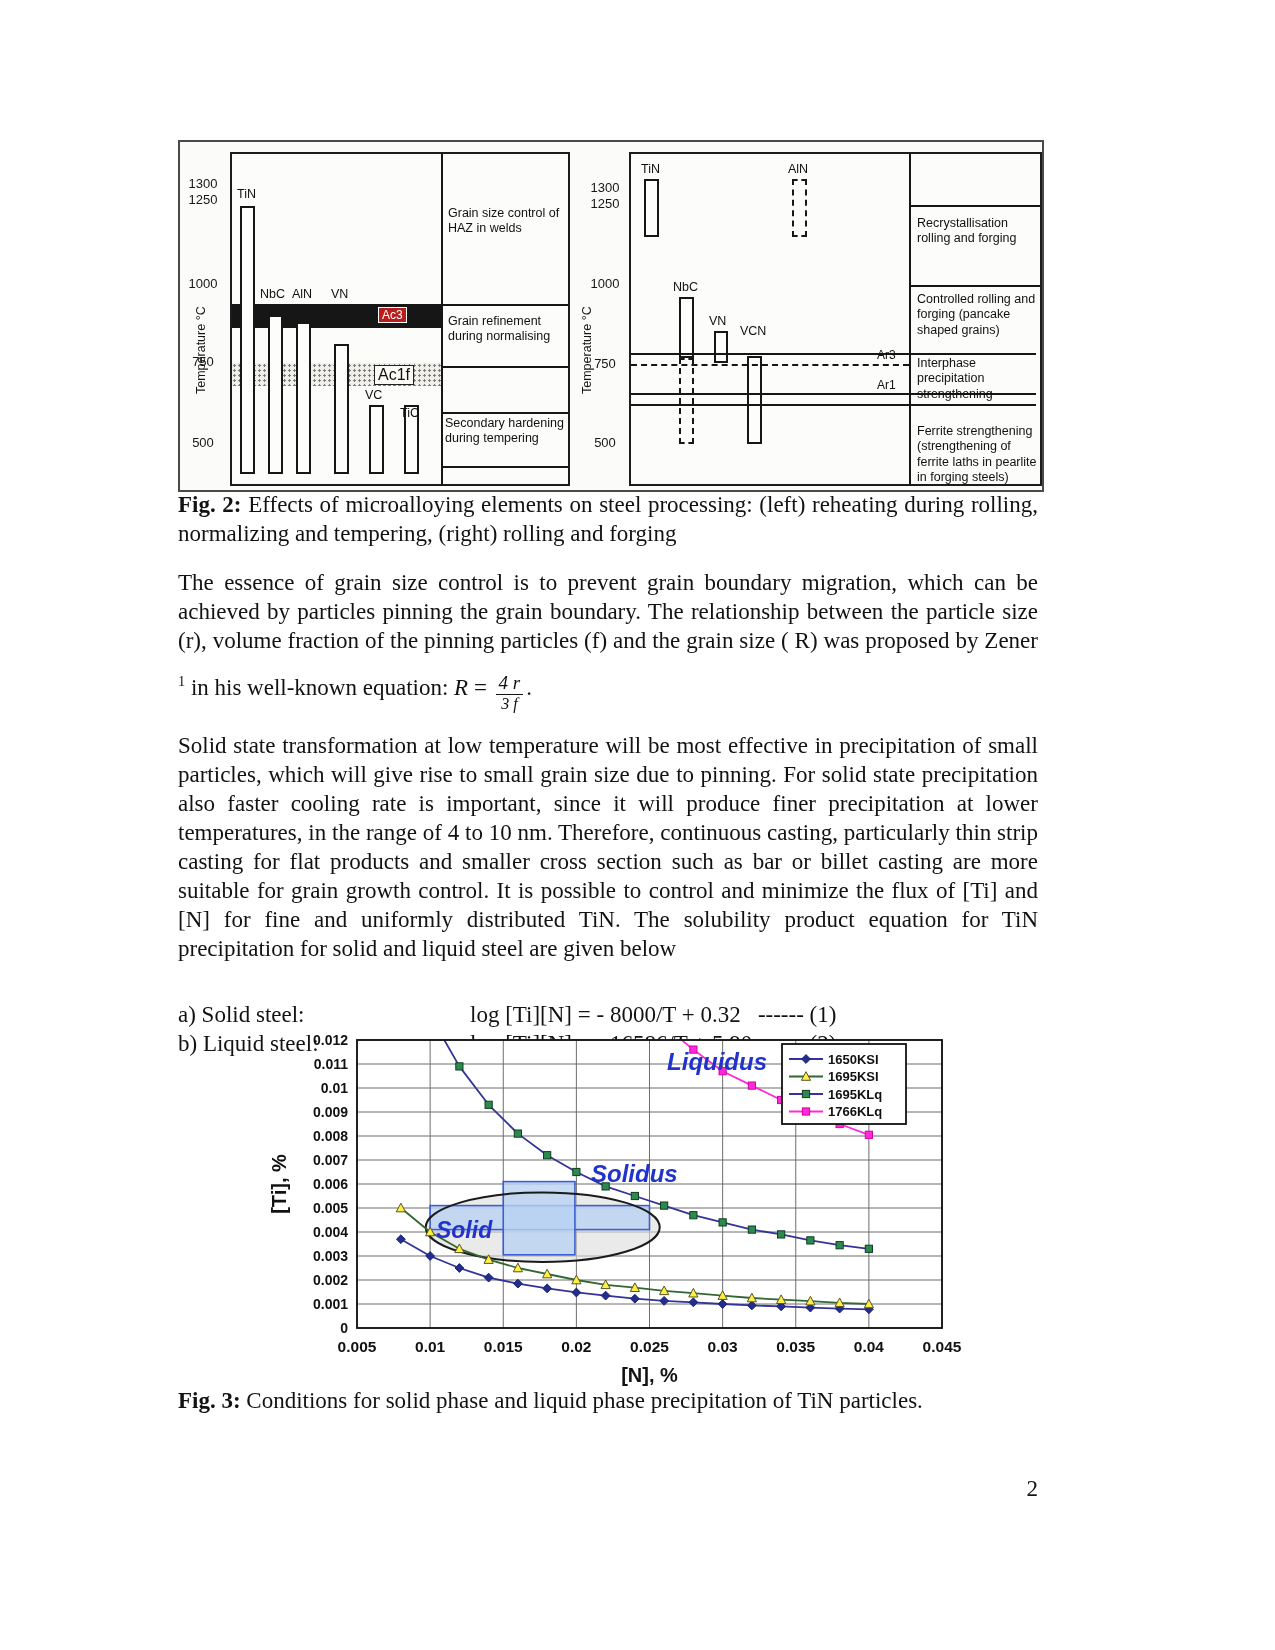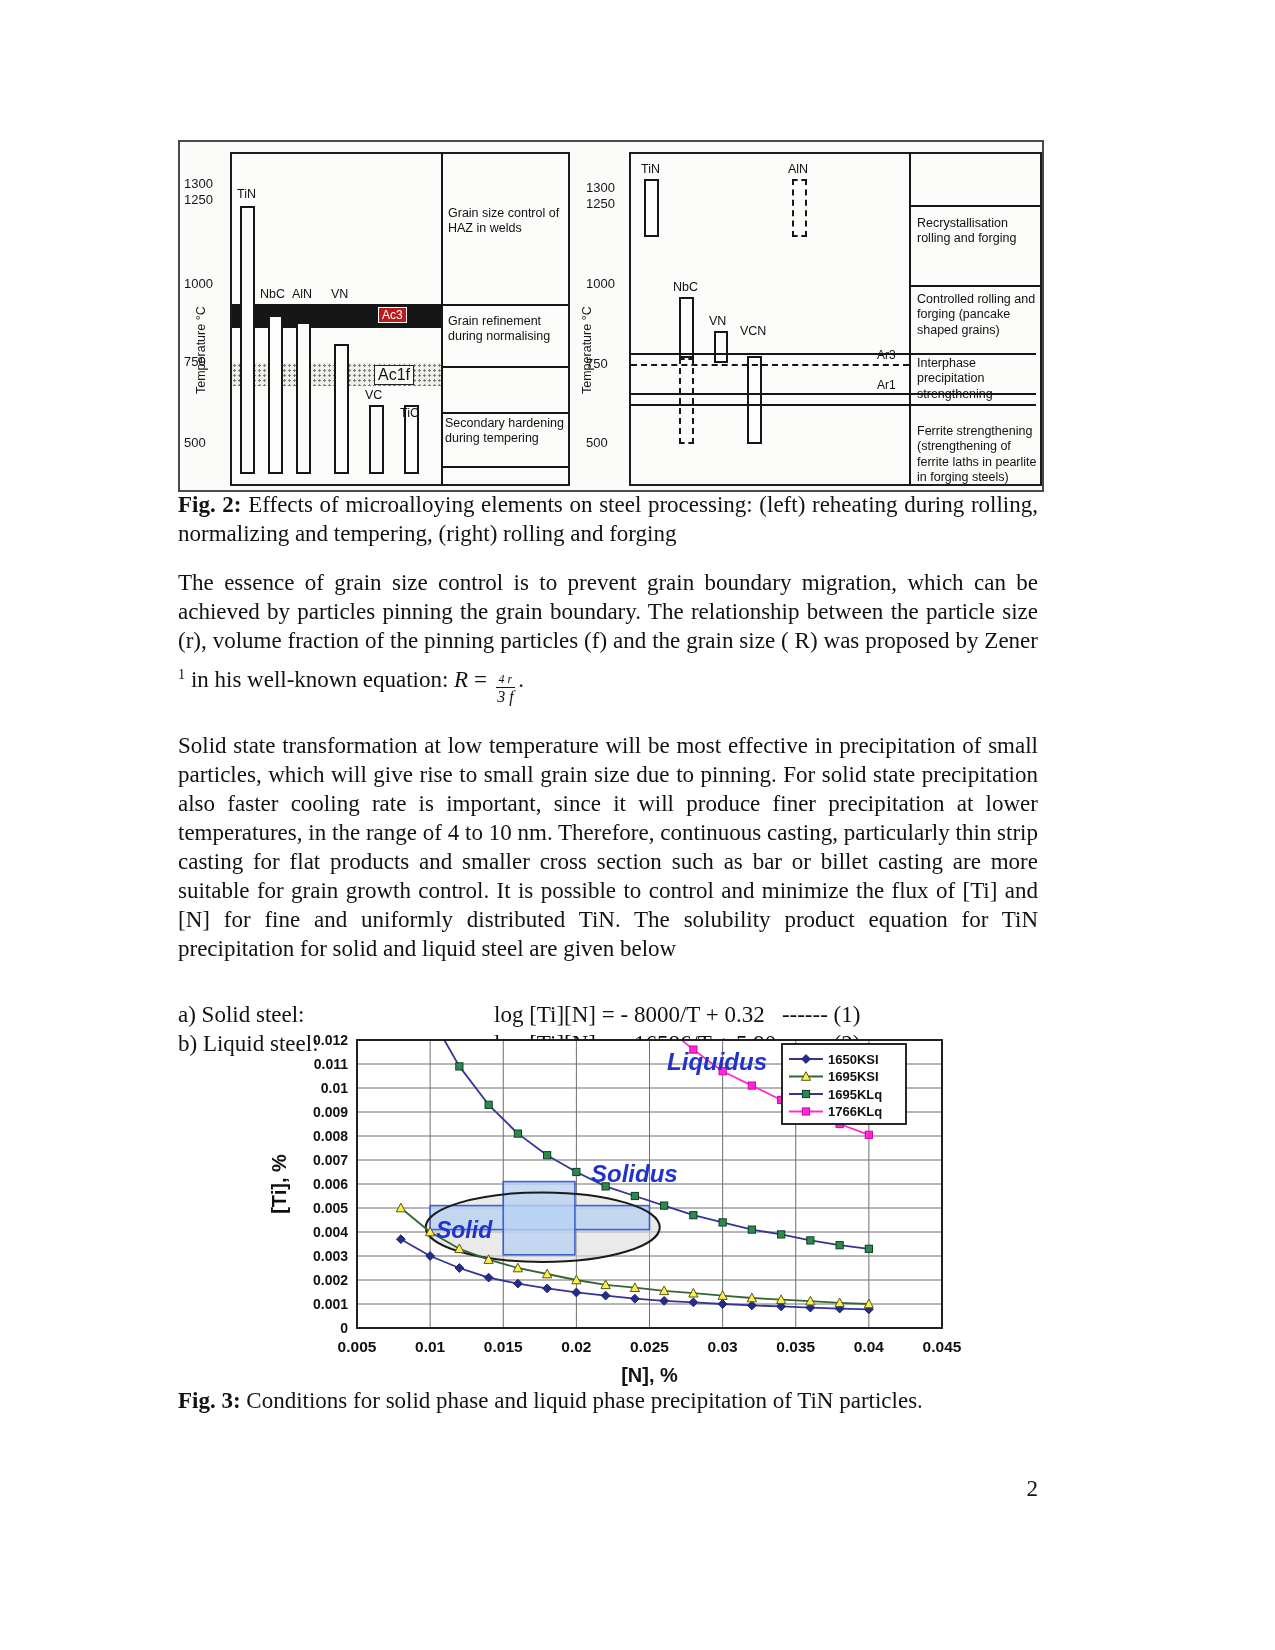--- a/index.html
+++ b/index.html
@@ -3,34 +3,34 @@
 <meta charset="utf-8">
 <style>
   html,body{margin:0;padding:0;background:#ffffff;}
   .page{position:relative;width:1275px;height:1650px;background:#fff;
         font-family:"Liberation Serif",serif;color:#141414;overflow:hidden;}
   .abs{position:absolute;}
   .para{position:absolute;left:178px;width:860px;text-align:justify;
         font-size:23px;line-height:29px;color:#121212;}
   .capb{font-weight:bold;}
   sup{font-size:0.62em;}
-  .eqrow{display:flex;gap:24px;}
+  .eqrow{display:flex;}
   .eqlab{width:292px;flex:0 0 auto;}
   .eqformula{white-space:pre;}
   .frac{display:inline-block;vertical-align:-0.62em;text-align:center;
         font-style:italic;line-height:1.05;margin:0 3px;}
-  .frac .num{display:block;font-size:12px;padding:0 3px 1px;border-bottom:1.4px solid #121212;margin-top:18px;}
+  .frac .num{display:block;font-size:19px;padding:0 3px 1px;border-bottom:1.4px solid #121212;margin-top:18px;}
   .frac .den{display:block;font-size:16px;padding-top:1px;}
   .pagenum{position:absolute;left:978px;top:1476px;width:60px;text-align:right;font-size:23px;}
 
   
   .fig2box{position:absolute;left:178px;top:140px;width:862px;height:348px;
            border:2px solid #4a4a4a;background:#fbfbf9;}
   .chartbox{position:absolute;border:2px solid #1c1c1c;background:#fcfcfa;}
-  .ticklab{position:absolute;width:38px;text-align:left;
+  .ticklab{position:absolute;width:38px;text-align:center;
            font-family:"Liberation Sans",sans-serif;font-size:13px;color:#161616;}
   .vaxis{position:absolute;font-family:"Liberation Sans",sans-serif;font-size:12.5px;color:#161616;
          transform:rotate(-90deg);transform-origin:left top;white-space:nowrap;}
   .bar{position:absolute;background:#fdfdfb;border:2px solid #161616;box-sizing:border-box;}
   .bar.dashed{border-style:dashed;background:transparent;}
   .f2lab{position:absolute;font-family:"Liberation Sans",sans-serif;font-size:12.5px;
          color:#111;white-space:nowrap;}
   .band-ac3{position:absolute;background:#161616;}
   .band-ac1{position:absolute;background-color:#f0eee9;
             background-image:radial-gradient(#7d7d7d 1.1px, transparent 1.2px);

